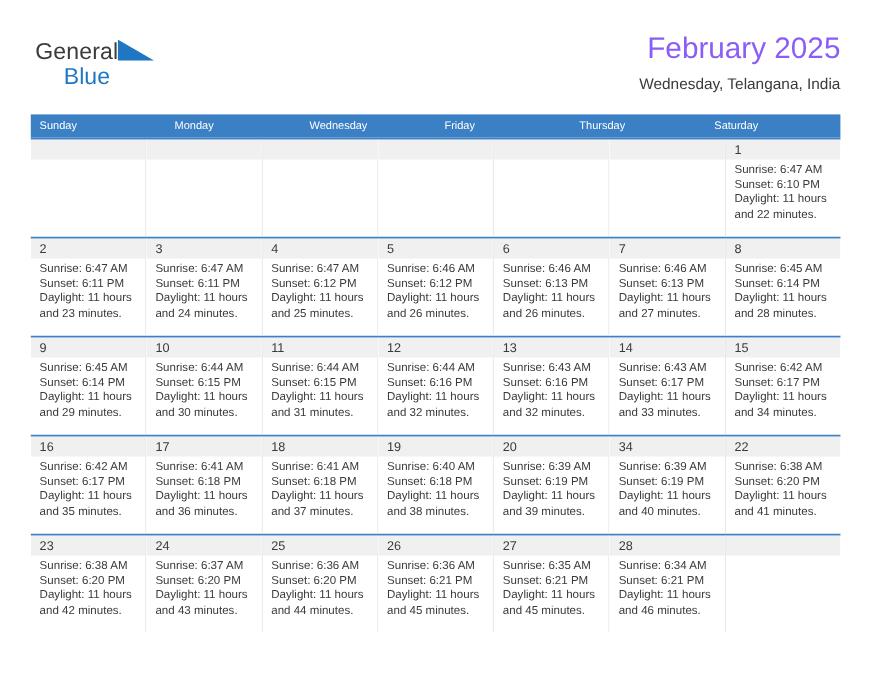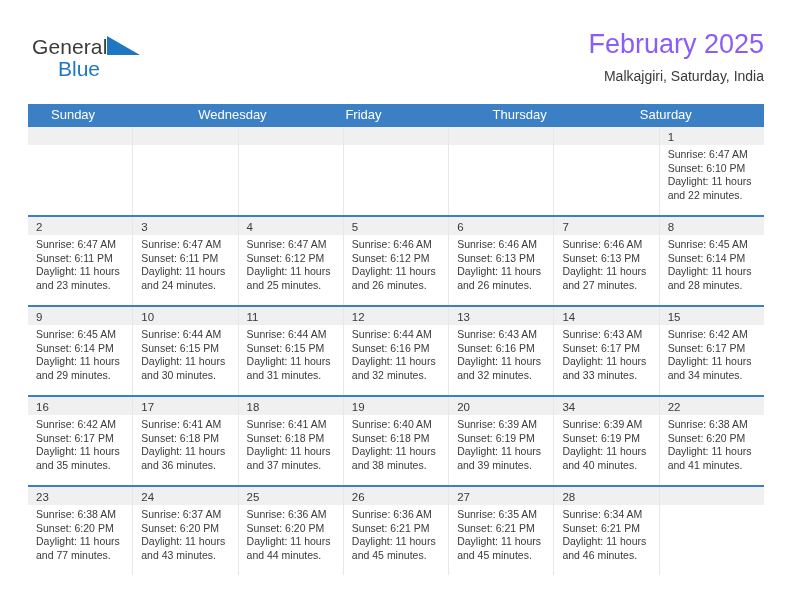--- a/index.html
+++ b/index.html
@@ -88,24 +88,24 @@
     width: 736px;
   }
   .dow-row {
     display: flex;
     width: 100%;
     background: #3b7fc4;
     height: 21px;
   }
   .dow {
     flex: 1 1 0;
-    font-size: 13px;
+    font-size: 10px;
     line-height: 21px;
     color: #ffffff;
-    padding-left: 23px;
+    padding-left: 8px;
     box-sizing: border-box;
     white-space: nowrap;
     overflow: hidden;
   }
   .week {
     display: flex;
     width: 100%;
     border-top: 2px solid #3b7fc4;
     height: 88px;
     box-sizing: content-box;
@@ -151,29 +151,30 @@
 
     <div class="brand">
       <div class="brand-line1"><span>General</span><span class="brand-tri"><svg width="34" height="20" viewBox="0 0 34 20" xmlns="http://www.w3.org/2000/svg">
               <polygon points="0,19 0,0 33,19" fill="#1f77c4"></polygon>
             </svg></span></div>
       <div class="brand-line2">Blue</div>
     </div>
 
     <div class="title-block">
       <h1 class="cal-title">February 2025</h1>
-      <p class="cal-subtitle">Malkajgiri, Saturday, India</p>
+      <p class="cal-subtitle">Wednesday, Telangana, India</p>
     </div>
 
   </div>
 
   <div class="calendar">
 
     <div class="dow-row">
       <div class="dow">Sunday</div>
+      <div class="dow">Monday</div>
       <div class="dow">Wednesday</div>
       <div class="dow">Friday</div>
       <div class="dow">Thursday</div>
       <div class="dow">Saturday</div>
     </div>
 
     <div class="week">
       <div class="cell empty">
           <div class="daynum-bar"><span class="daynum"></span></div>
           <div class="cell-body">
@@ -437,21 +438,21 @@
         </div>
     </div>
 
     <div class="week">
       <div class="cell">
           <div class="daynum-bar"><span class="daynum">23</span></div>
           <div class="cell-body">
             <div class="cell-line">Sunrise: 6:38 AM</div>
             <div class="cell-line">Sunset: 6:20 PM</div>
             <div class="cell-line">Daylight: 11 hours</div>
-            <div class="cell-line">and 77 minutes.</div>
+            <div class="cell-line">and 42 minutes.</div>
           </div>
         </div>
       <div class="cell">
           <div class="daynum-bar"><span class="daynum">24</span></div>
           <div class="cell-body">
             <div class="cell-line">Sunrise: 6:37 AM</div>
             <div class="cell-line">Sunset: 6:20 PM</div>
             <div class="cell-line">Daylight: 11 hours</div>
             <div class="cell-line">and 43 minutes.</div>
           </div>

